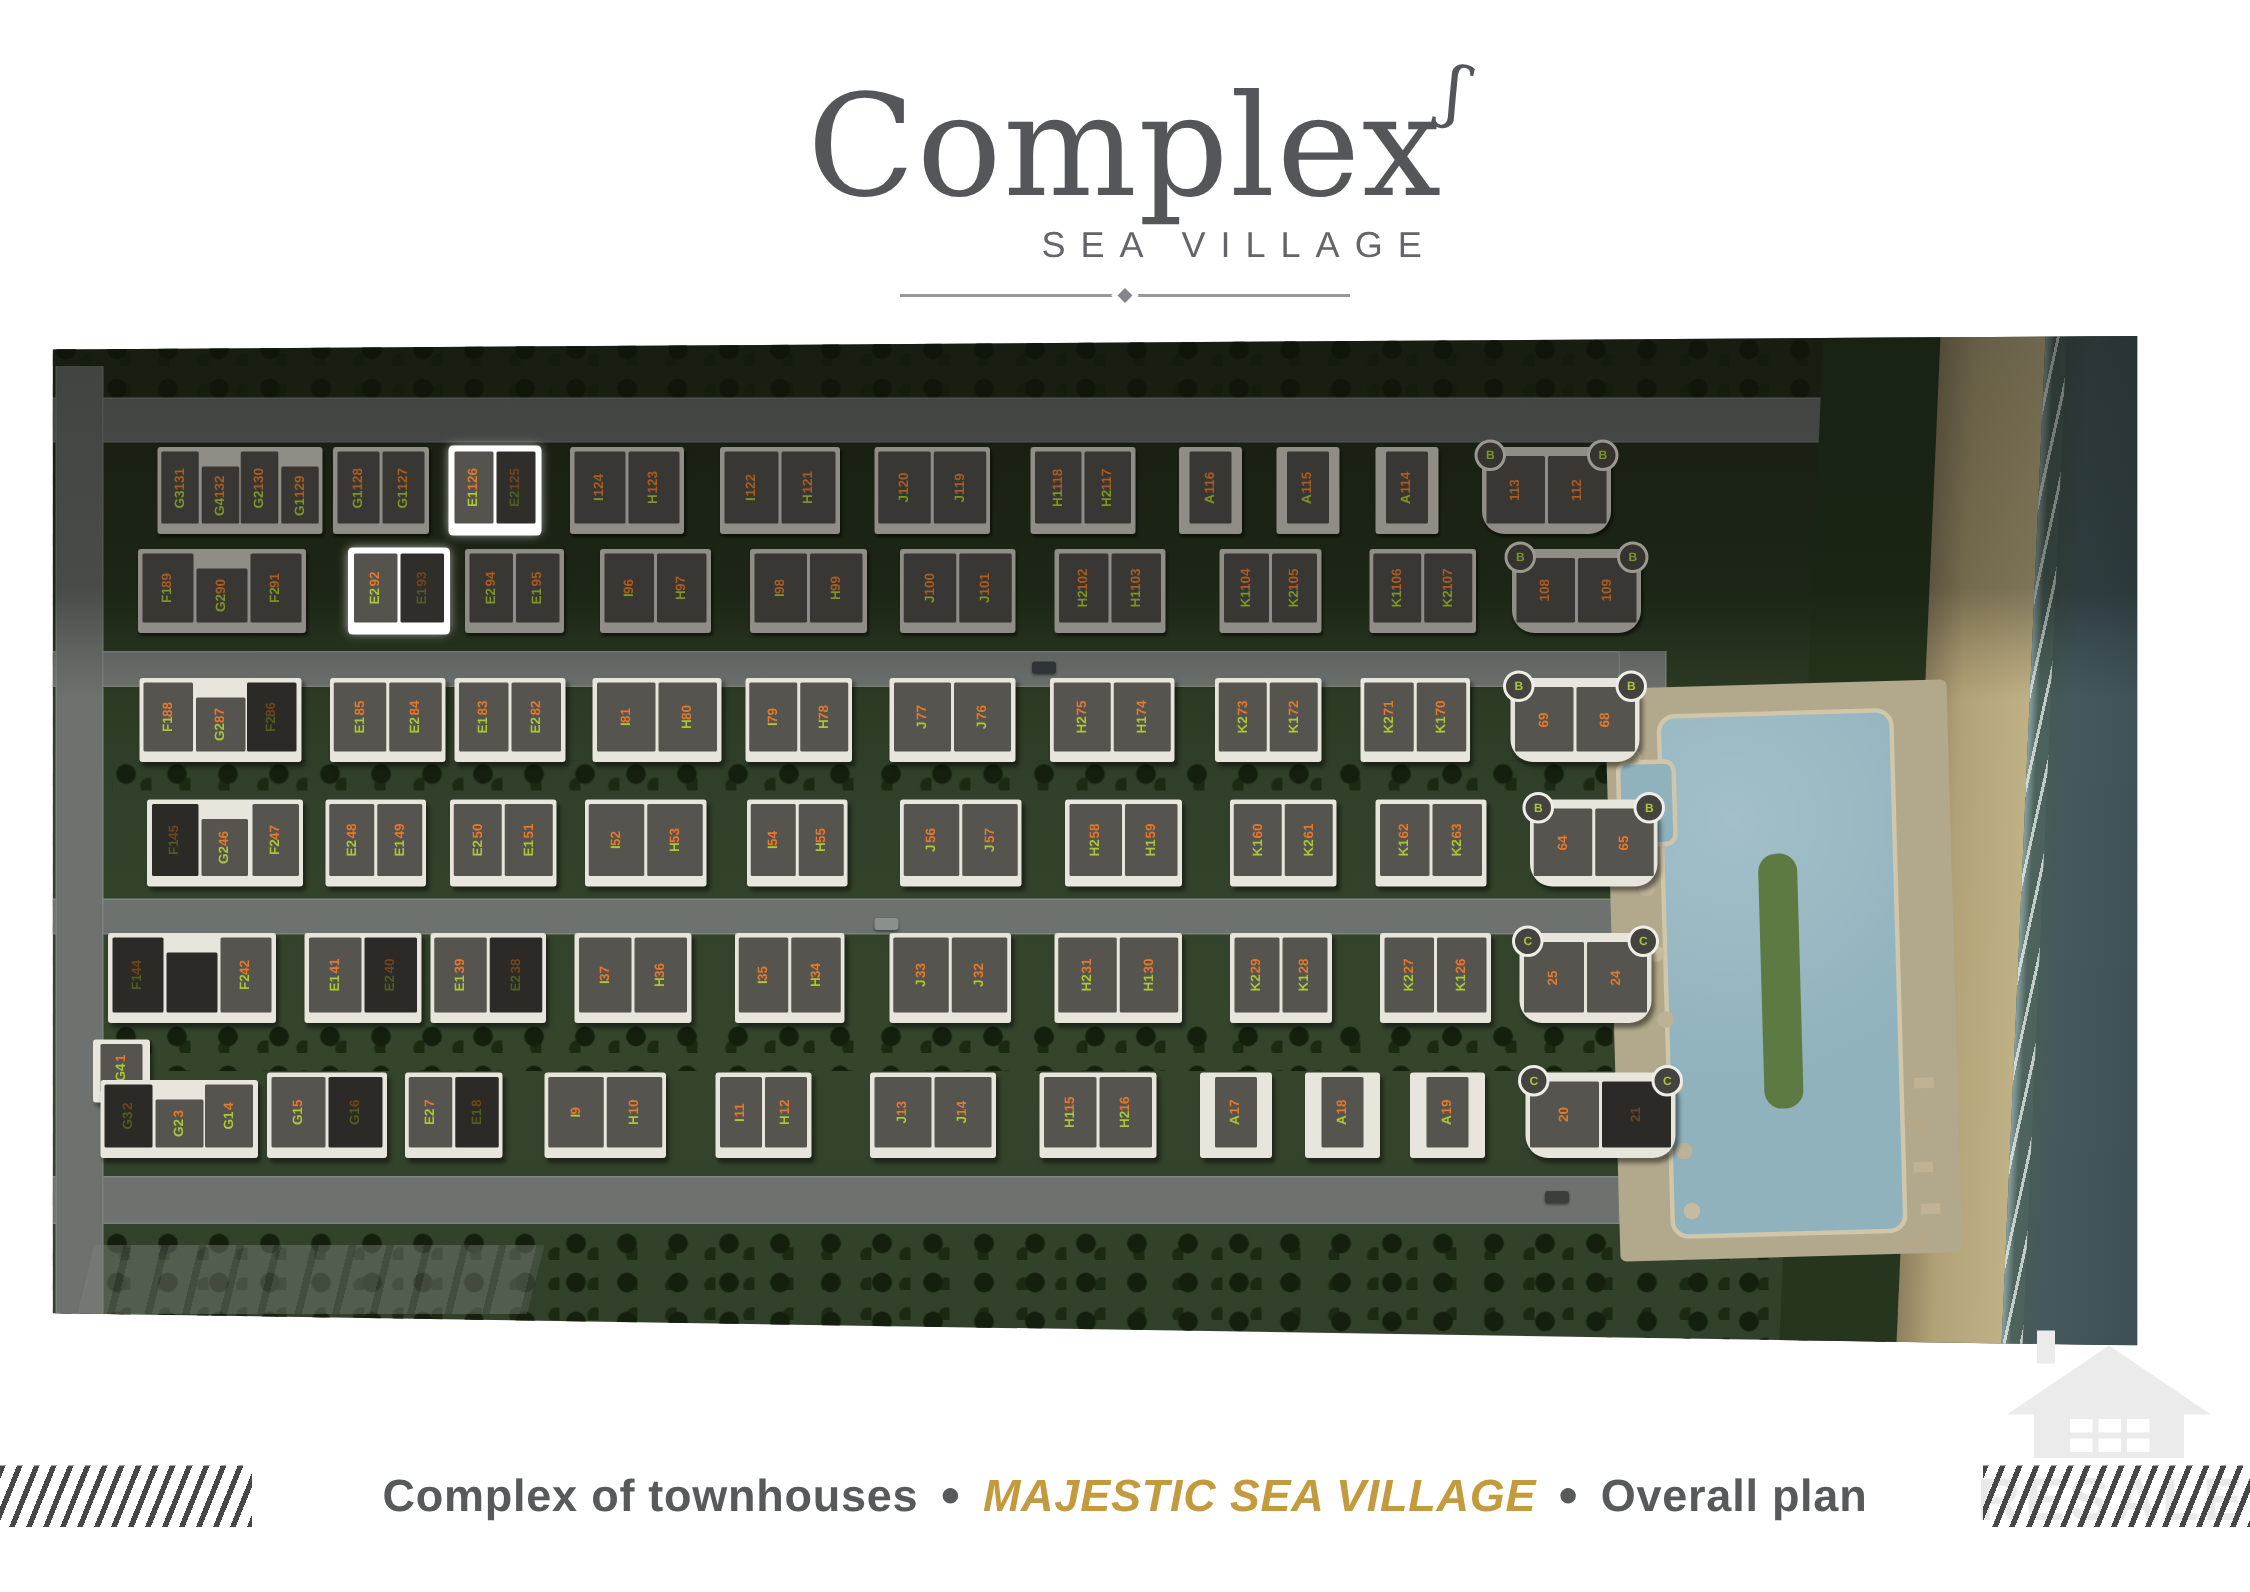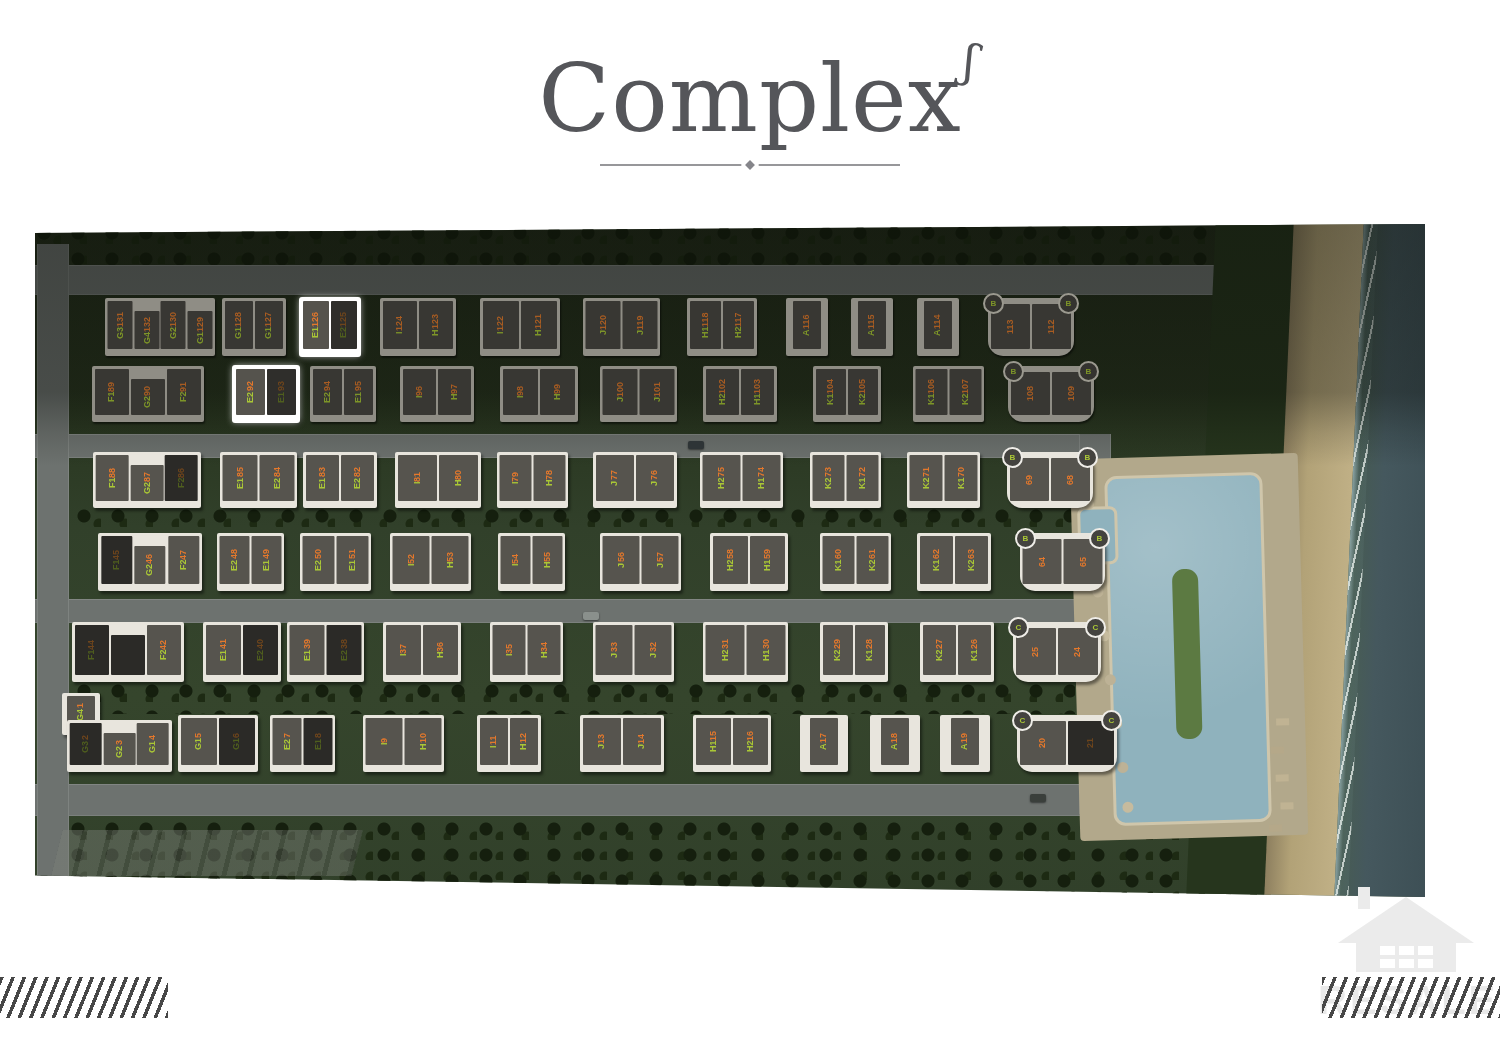--- a/index.html
+++ b/index.html
@@ -109,20 +109,21 @@
   .wm-text{font-size:40px;font-weight:bold;color:#e9e9e9;letter-spacing:3px;margin-top:6px;}
 </style>
 </head>
 <body>
 
 <div id="page">
 
   <div class="logo">
     <div class="logo-inner">
       <div class="logo-title"><span>Complex</span><span class="logo-flourish">ʃ</span></div>
+      <div class="logo-sub">SEA VILLAGE</div>
     </div>
     <div class="logo-div">
         <span class="dia"></span>
       </div>
   </div>
 
   <div class="plan" id="plan">
     <div class="band trees" style="left:0;top:0;right:130px;height:42px;"></div>
     <div class="band trees" style="left:0;top:0;width:36px;bottom:0;"></div>
     <div class="band trees" style="left:40px;top:283px;width:1000px;height:26px;"></div>
@@ -796,20 +797,23 @@
         </div>
         <div class="unit dark">
           <span class="ty"></span>
           <span class="no">21</span>
         </div>
       </div>
     </div>
 
   <div class="hatch left"></div>
   <div class="hatch right"></div>
+  <div class="caption">
+    <span>Complex of townhouses</span><span class="bullet">●</span><span class="brand">MAJESTIC SEA VILLAGE</span><span class="bullet">●</span><span>Overall plan</span>
+  </div>
 
   <div class="wm">
     <div class="wm-roofwrap">
       <div class="wm-chim"></div>
       <div class="wm-roof"></div>
     </div>
     <div class="wm-body">
       <div class="wm-win"></div>
         <div class="wm-win"></div>
         <div class="wm-win"></div>

